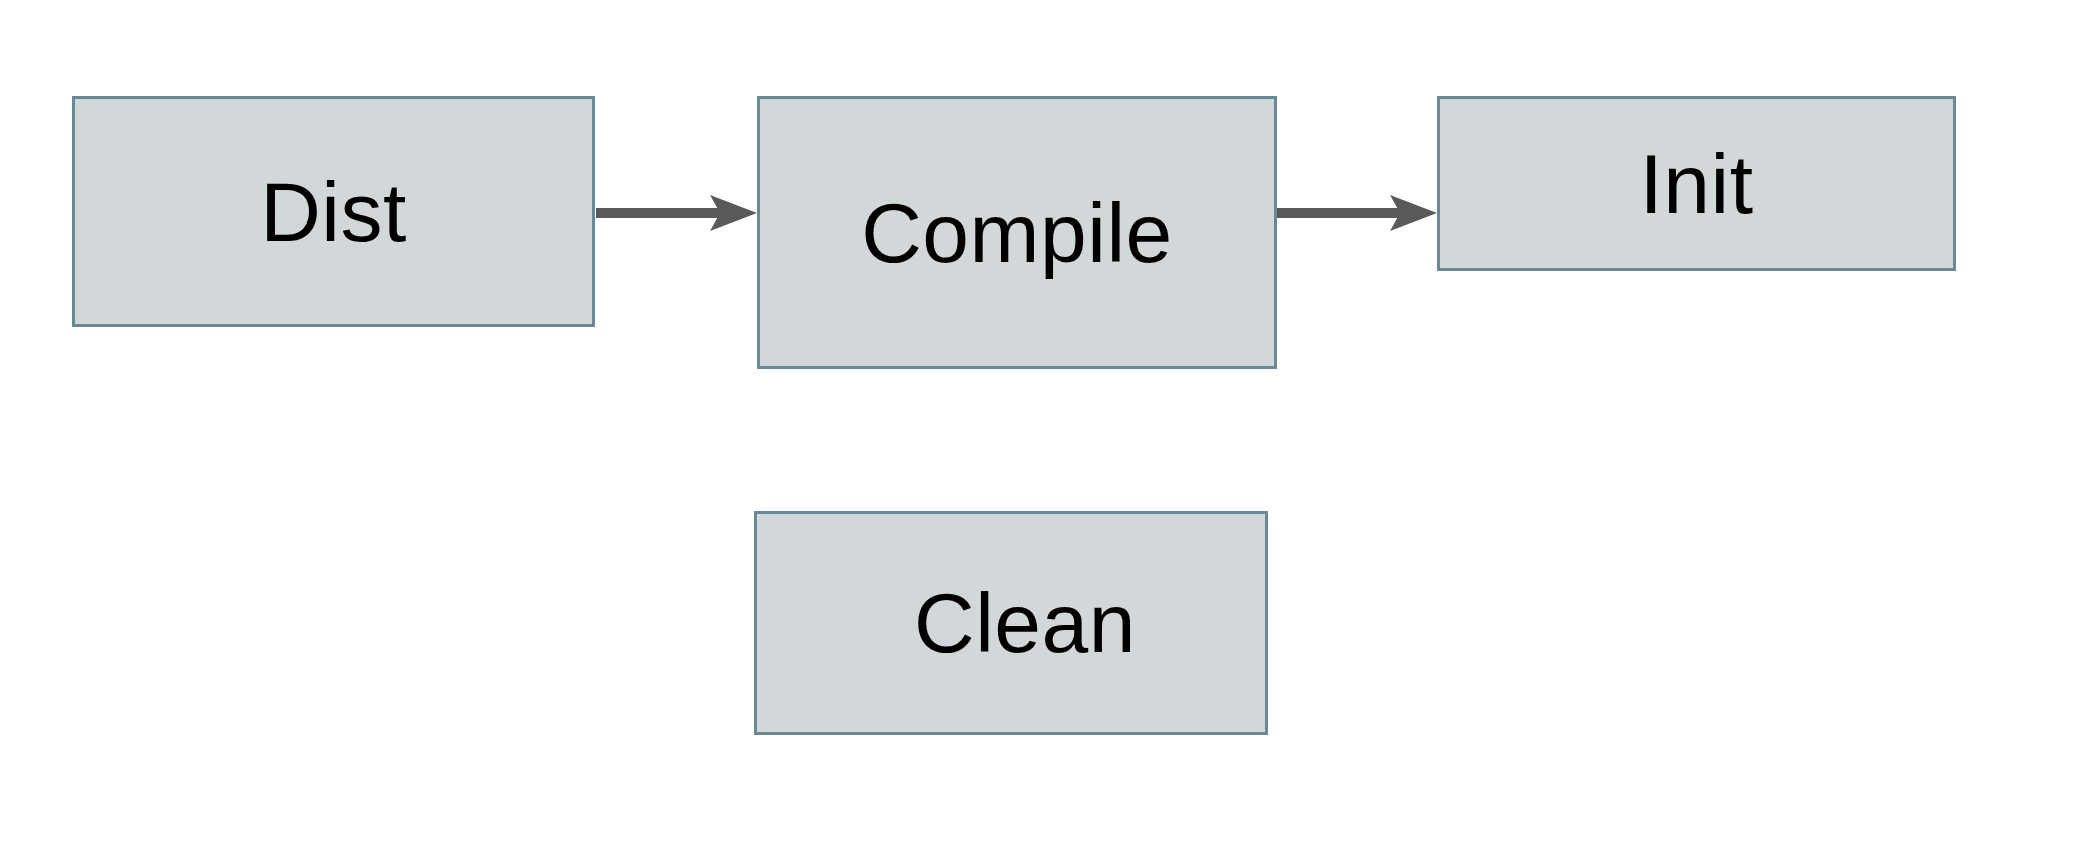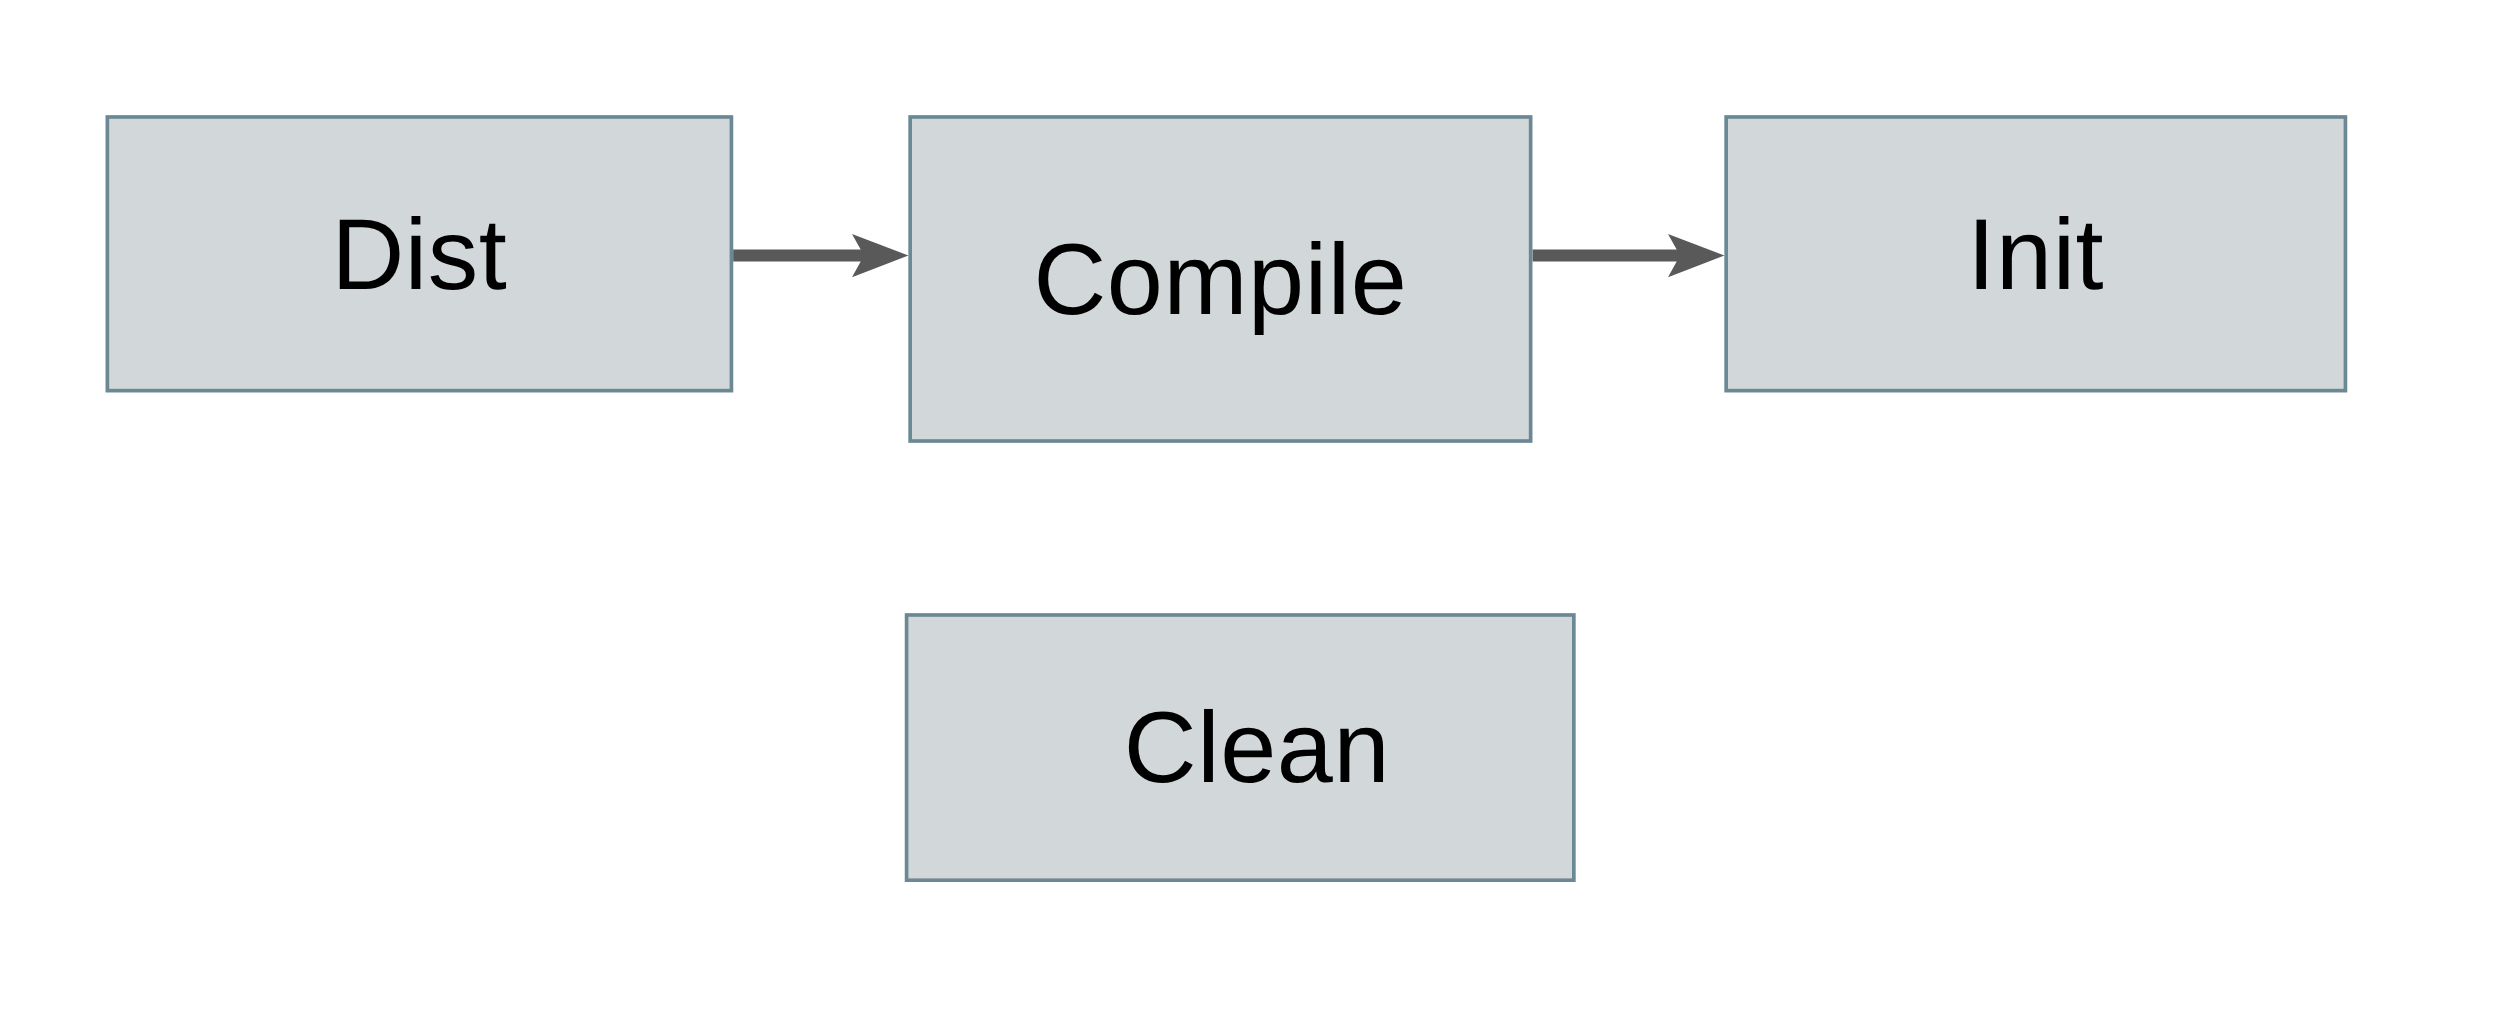--- a/index.html
+++ b/index.html
@@ -39,24 +39,24 @@
     align-items: center;
     justify-content: center;
   }
   .node .label {
     color: var(--text, #000000);
     font-size: 84px;
     line-height: 1;
     letter-spacing: 0.5px;
     white-space: nowrap;
   }
-  .node-dist    { left: 72px;   top: 96px;  width: 523px; height: 231px; margin-left: 16px; }
+  .node-dist    { left: 72px;   top: 96px;  width: 523px; height: 231px; }
   .node-compile { left: 757px;  top: 96px;  width: 520px; height: 273px; }
-  .node-init    { left: 1437px; top: 96px;  width: 519px; height: 231px; }
-  .node-clean   { left: 754px;  top: 511px; width: 559px; height: 224px; padding-left: 28px; }
+  .node-init    { left: 1437px; top: 96px;  width: 519px; height: 175px; }
+  .node-clean   { left: 754px;  top: 511px; width: 514px; height: 224px; padding-left: 28px; }
 </style>
 </head>
 <body>
 
 <div class="canvas">
 
   <svg class="edges" viewBox="0 0 2078 848" xmlns="http://www.w3.org/2000/svg">
     <g>
       <line x1="596" y1="213" x2="722" y2="213"></line>
       <polygon points="757,213 710,195 720,213 710,231"></polygon>

